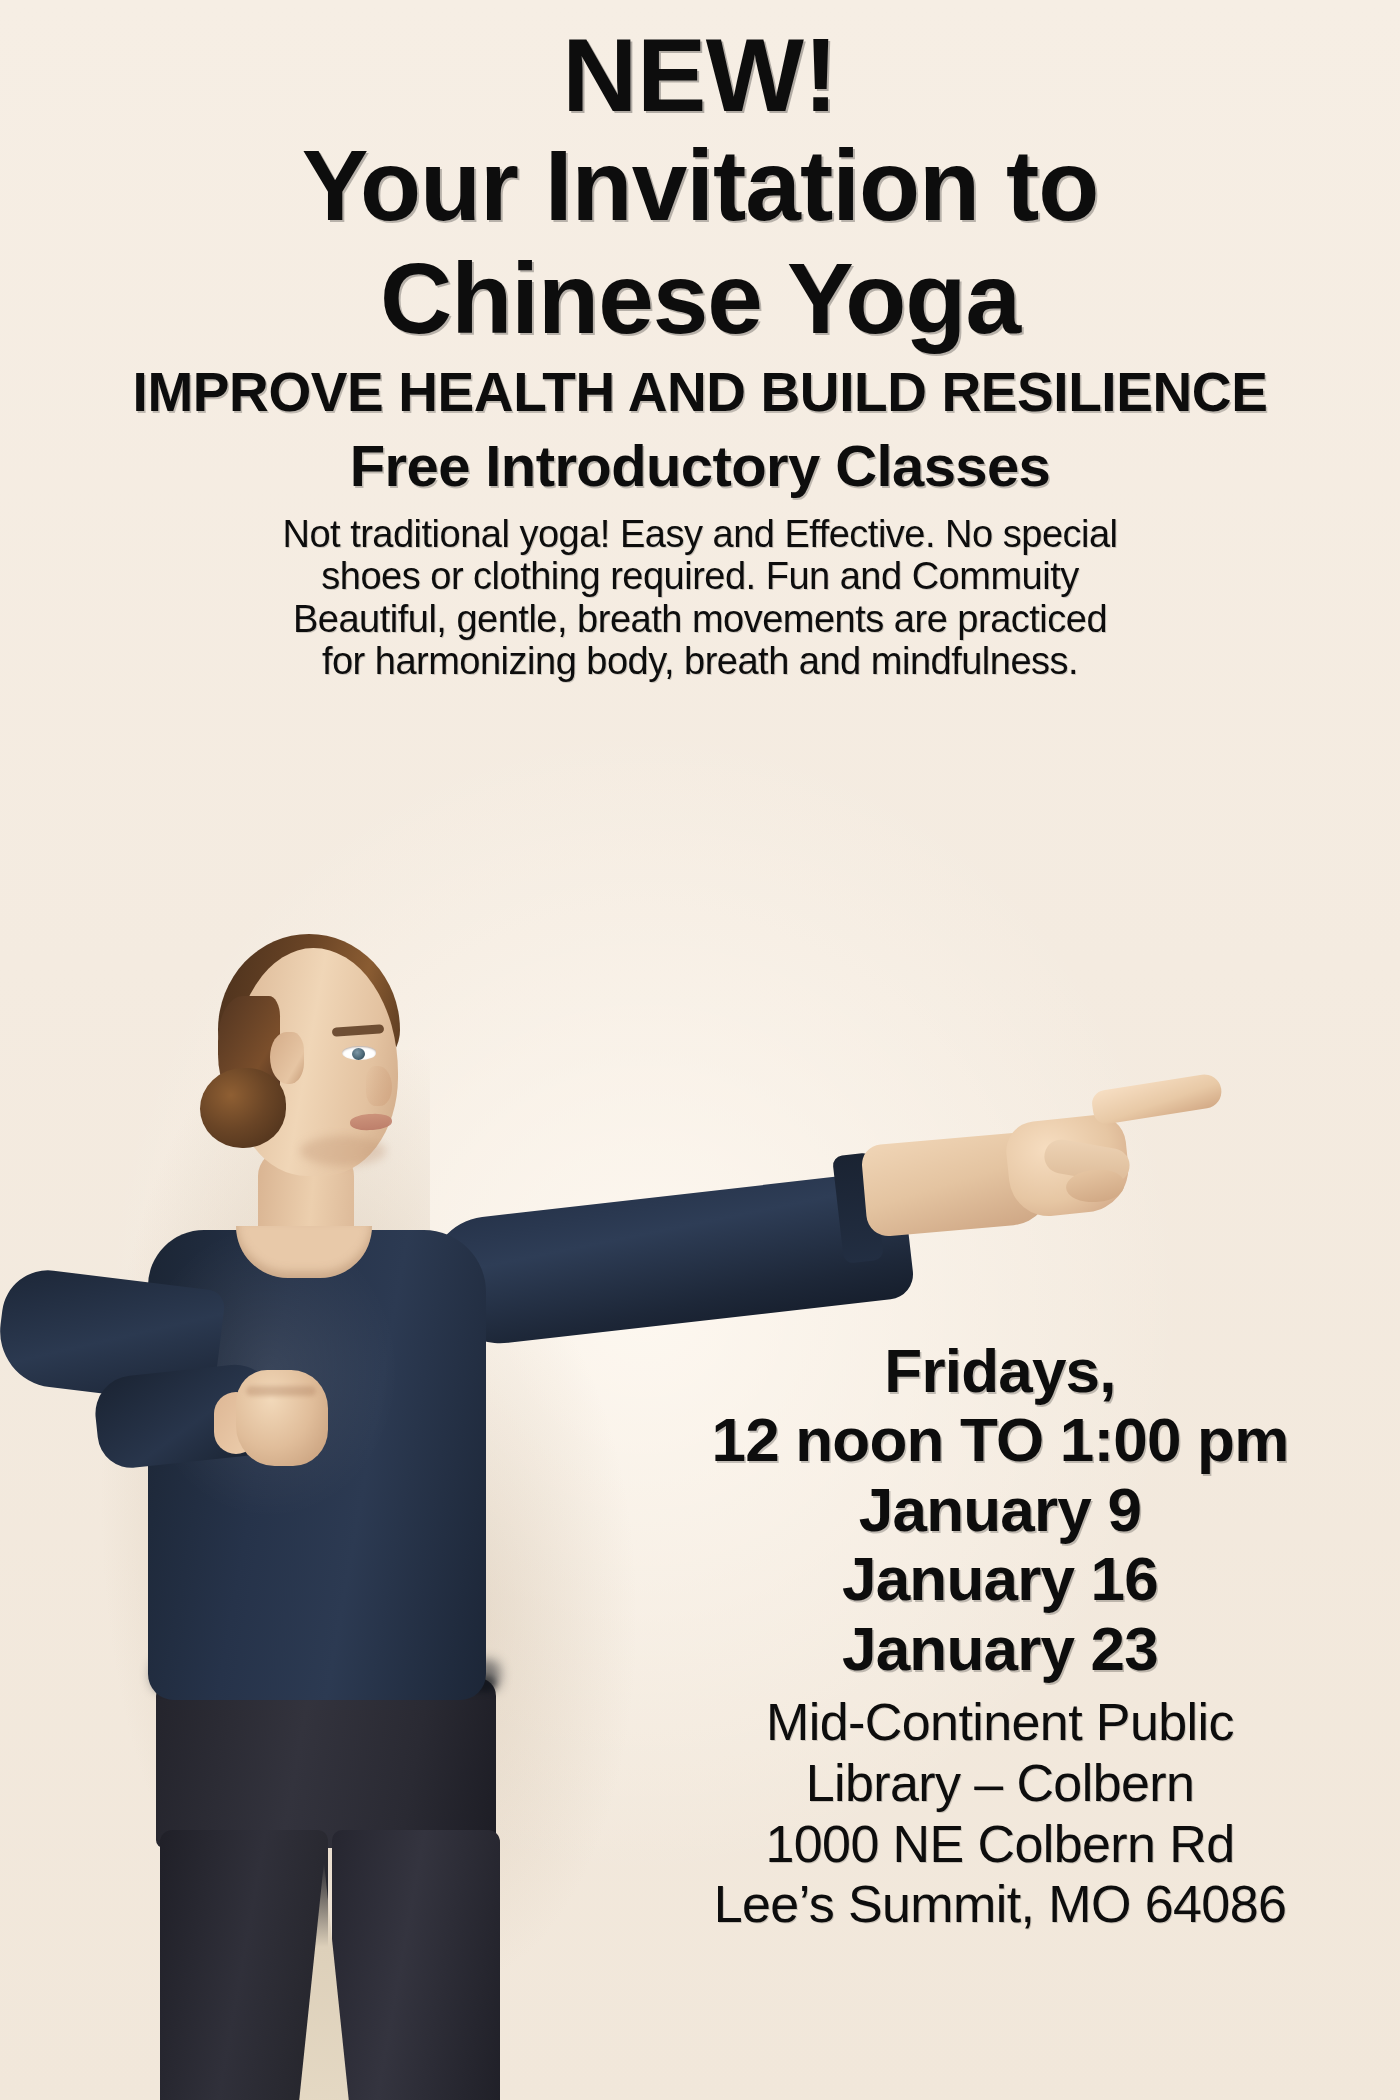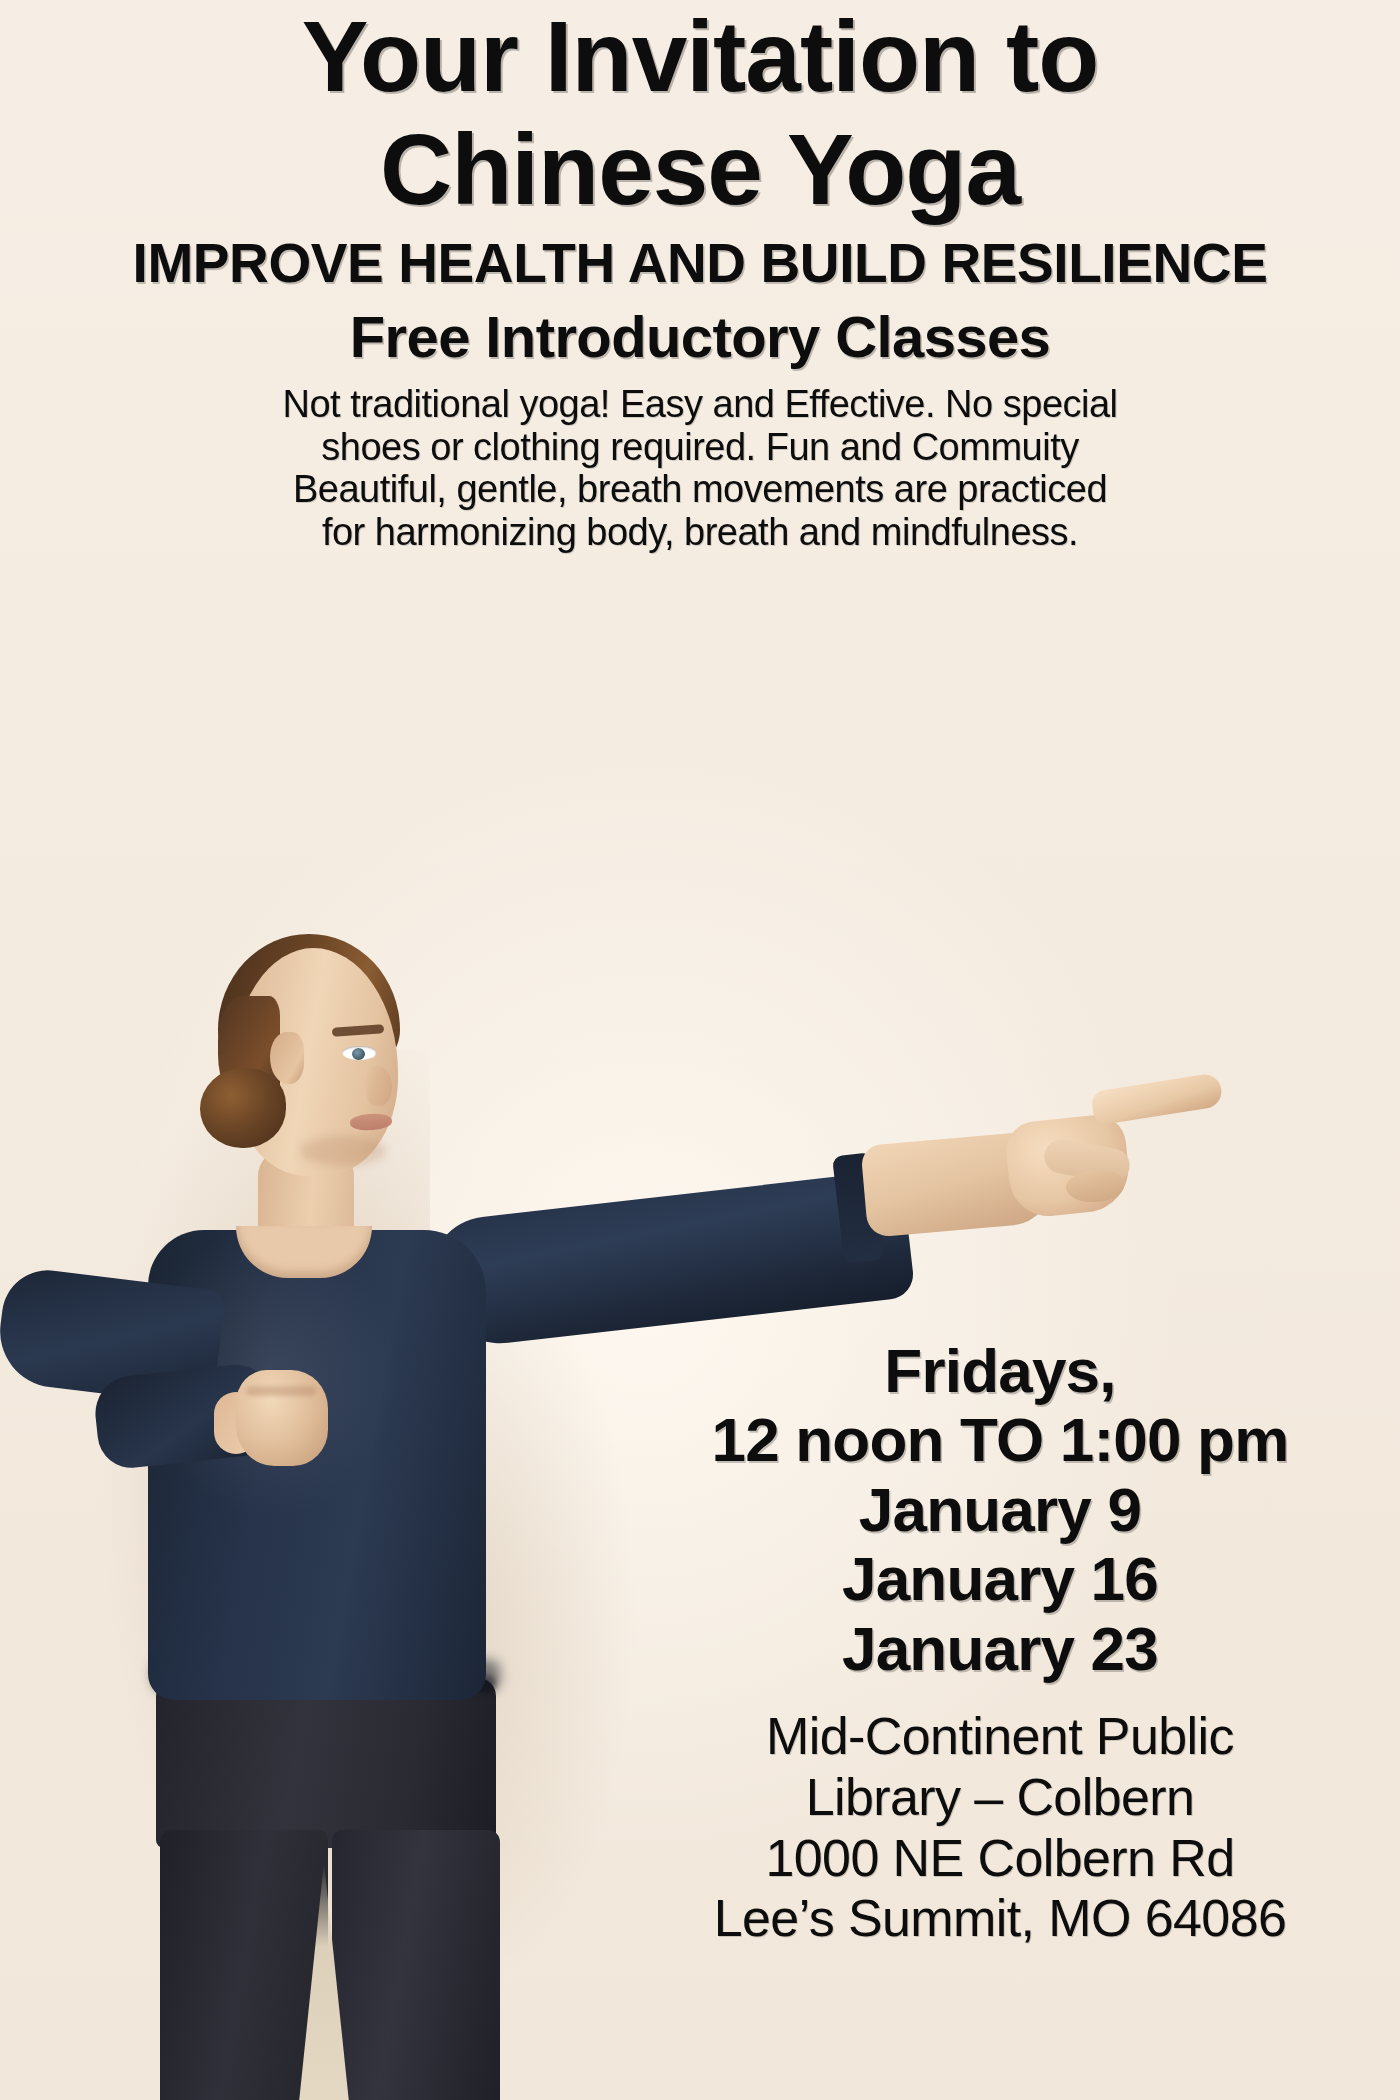--- a/index.html
+++ b/index.html
@@ -112,21 +112,21 @@
   }
   .venue-line {
     display: block;
     font-size: 52px;
     font-weight: 400;
     letter-spacing: -0.6px;
     line-height: 1.13;
     margin-top: 2px;
     text-shadow: 1px 1px 0 rgba(0,0,0,0.16);
   }
-  .venue-block { margin-top: 24px; }
+  .venue-block { margin-top: 10px; }
 
   
   .photo {
     position: absolute;
     left: 0; top: 900px;
     width: 1060px; height: 1200px;
     z-index: 10;
   }
   .photo * { position: absolute; }
 
@@ -401,20 +401,21 @@
     <div class="ear"></div>
     <div class="brow"></div>
     <div class="eye"></div>
     <div class="iris"></div>
     <div class="nose"></div>
     <div class="lips"></div>
     <div class="chin-shade"></div>
   </div>
 
   <div class="headline-wrap">
+    <div class="kicker">NEW!</div>
     <div class="title-line">Your Invitation to</div>
     <div class="title-line">Chinese Yoga</div>
     <div class="tagline">IMPROVE HEALTH AND BUILD RESILIENCE</div>
     <div class="subtagline">Free Introductory Classes</div>
 
     <div class="body-copy">
       <span class="ln">Not traditional yoga! Easy and Effective. No special</span>
       <span class="ln">shoes or clothing required. Fun and Commuity</span>
       <span class="ln">Beautiful, gentle, breath movements are practiced</span>
       <span class="ln">for harmonizing body, breath and mindfulness.</span>

